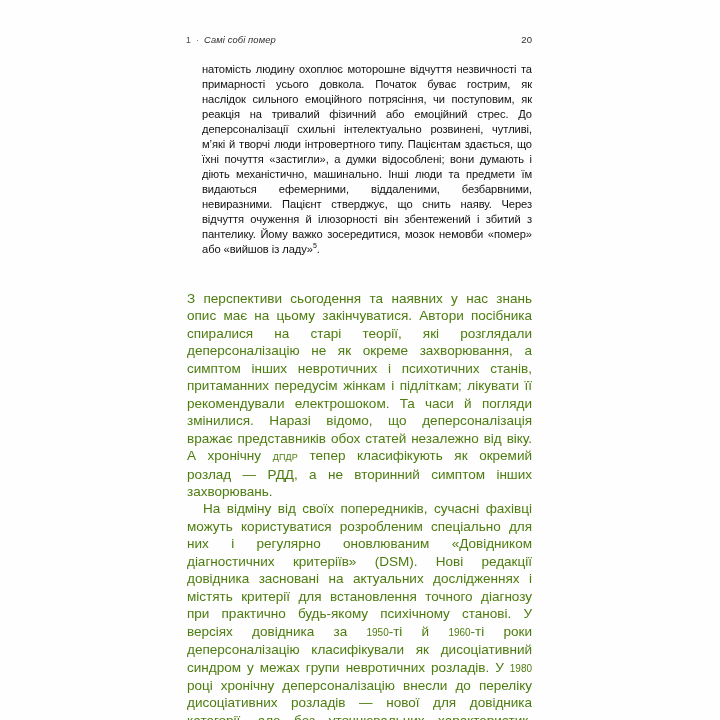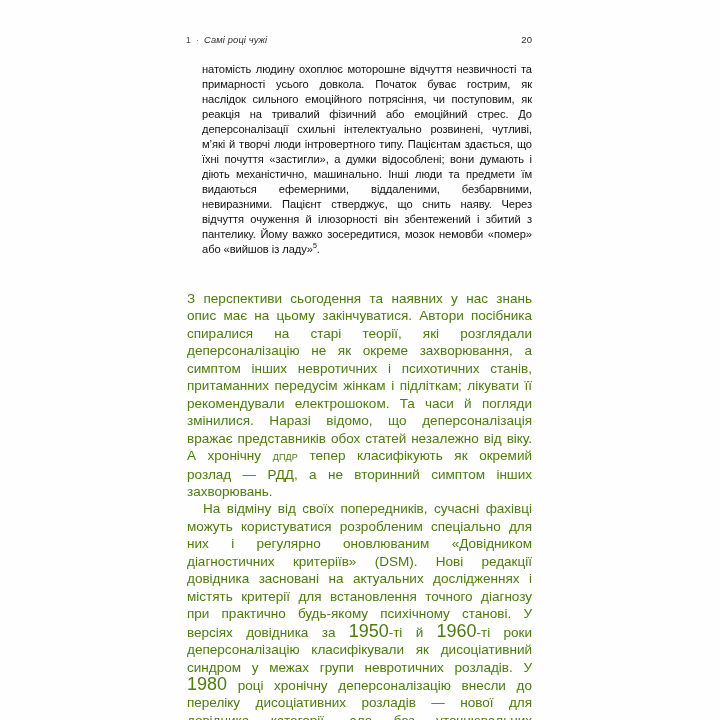--- a/index.html
+++ b/index.html
@@ -103,33 +103,33 @@
   }
   .body-text p.indent {
     text-indent: 16px;
   }
   .smallcaps {
     font-variant: small-caps;
     font-size: 12.6px;
     letter-spacing: 0.15px;
   }
   .oldstyle {
-    font-size: 18px;
+    font-size: 10px;
   }
 </style>
 </head>
 <body>
 
 <div class="page">
 
   <div class="runhead">
     <div class="runhead-left">
       <span class="runhead-chapnum">1</span>
       <span class="runhead-sep">·</span>
-      <span class="runhead-title">Самі році чужі</span>
+      <span class="runhead-title">Самі собі помер</span>
     </div>
     <div class="runhead-folio">20</div>
   </div>
 
   <div class="extract">
     <p><span>натомість людину охоплює моторошне відчуття незвичності та примарності усього довкола. Початок буває гострим, як наслідок сильного емоційного потрясіння, чи поступовим, як реакція на тривалий фізичний або емоційний стрес. До деперсоналізації схильні інтелектуально розвинені, чутливі, м’які й творчі люди інтровертного типу. Пацієнтам здається, що їхні почуття «застигли», а думки відособлені; вони думають і діють механістично, машинально. Інші люди та предмети їм видаються ефемерними, віддаленими, безбарвними, невиразними. Пацієнт стверджує, що снить наяву. Через відчуття очуження й ілюзорності він збентежений і збитий з пантелику. Йому важко зосередитися, мозок немовби «помер» або «вийшов із ладу»</span><sup>5</sup><span>.</span></p>
   </div>
 
   <div class="body-text">
     <div id="body-paragraphs">

